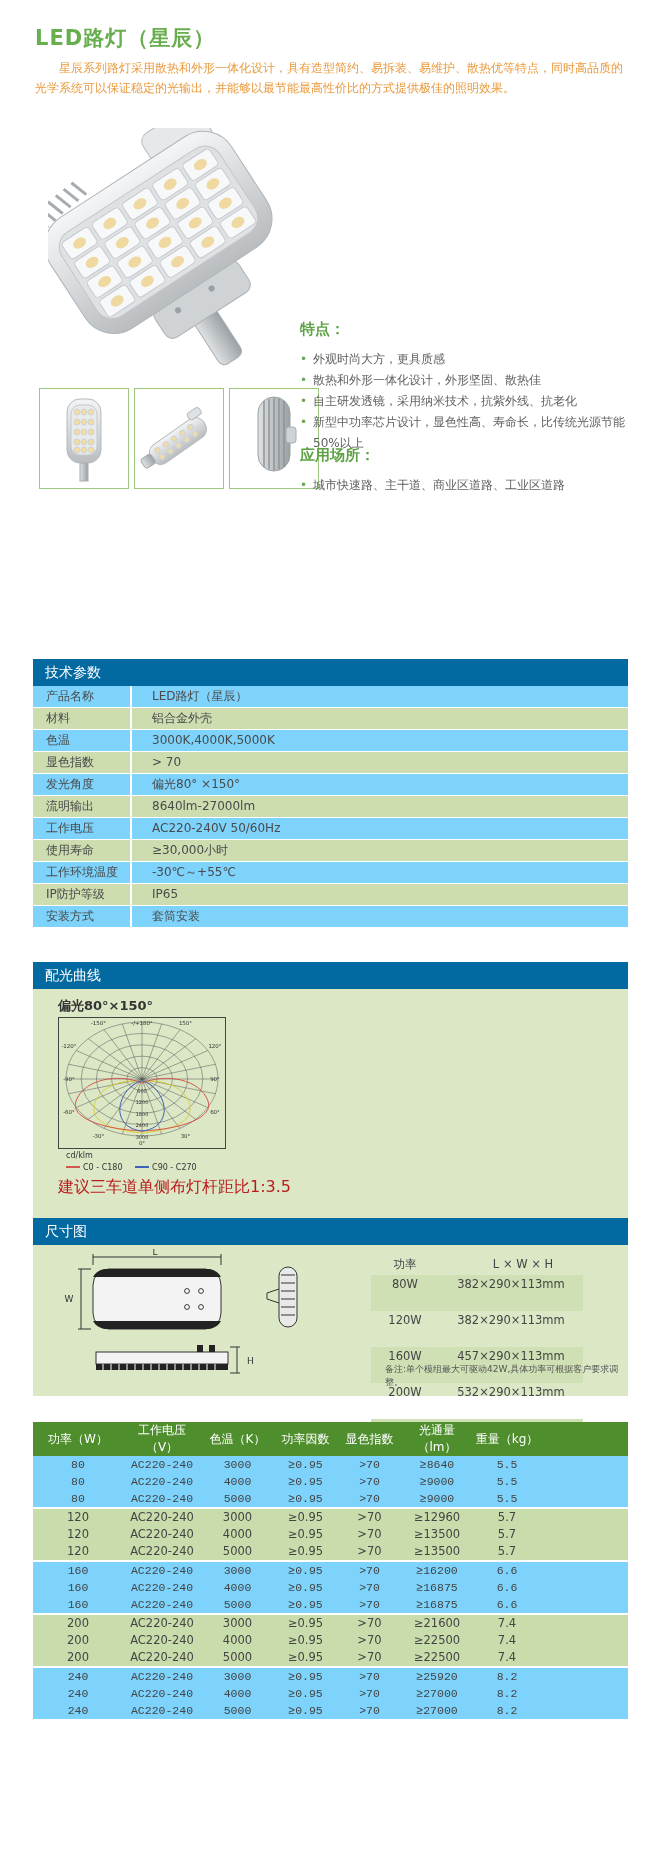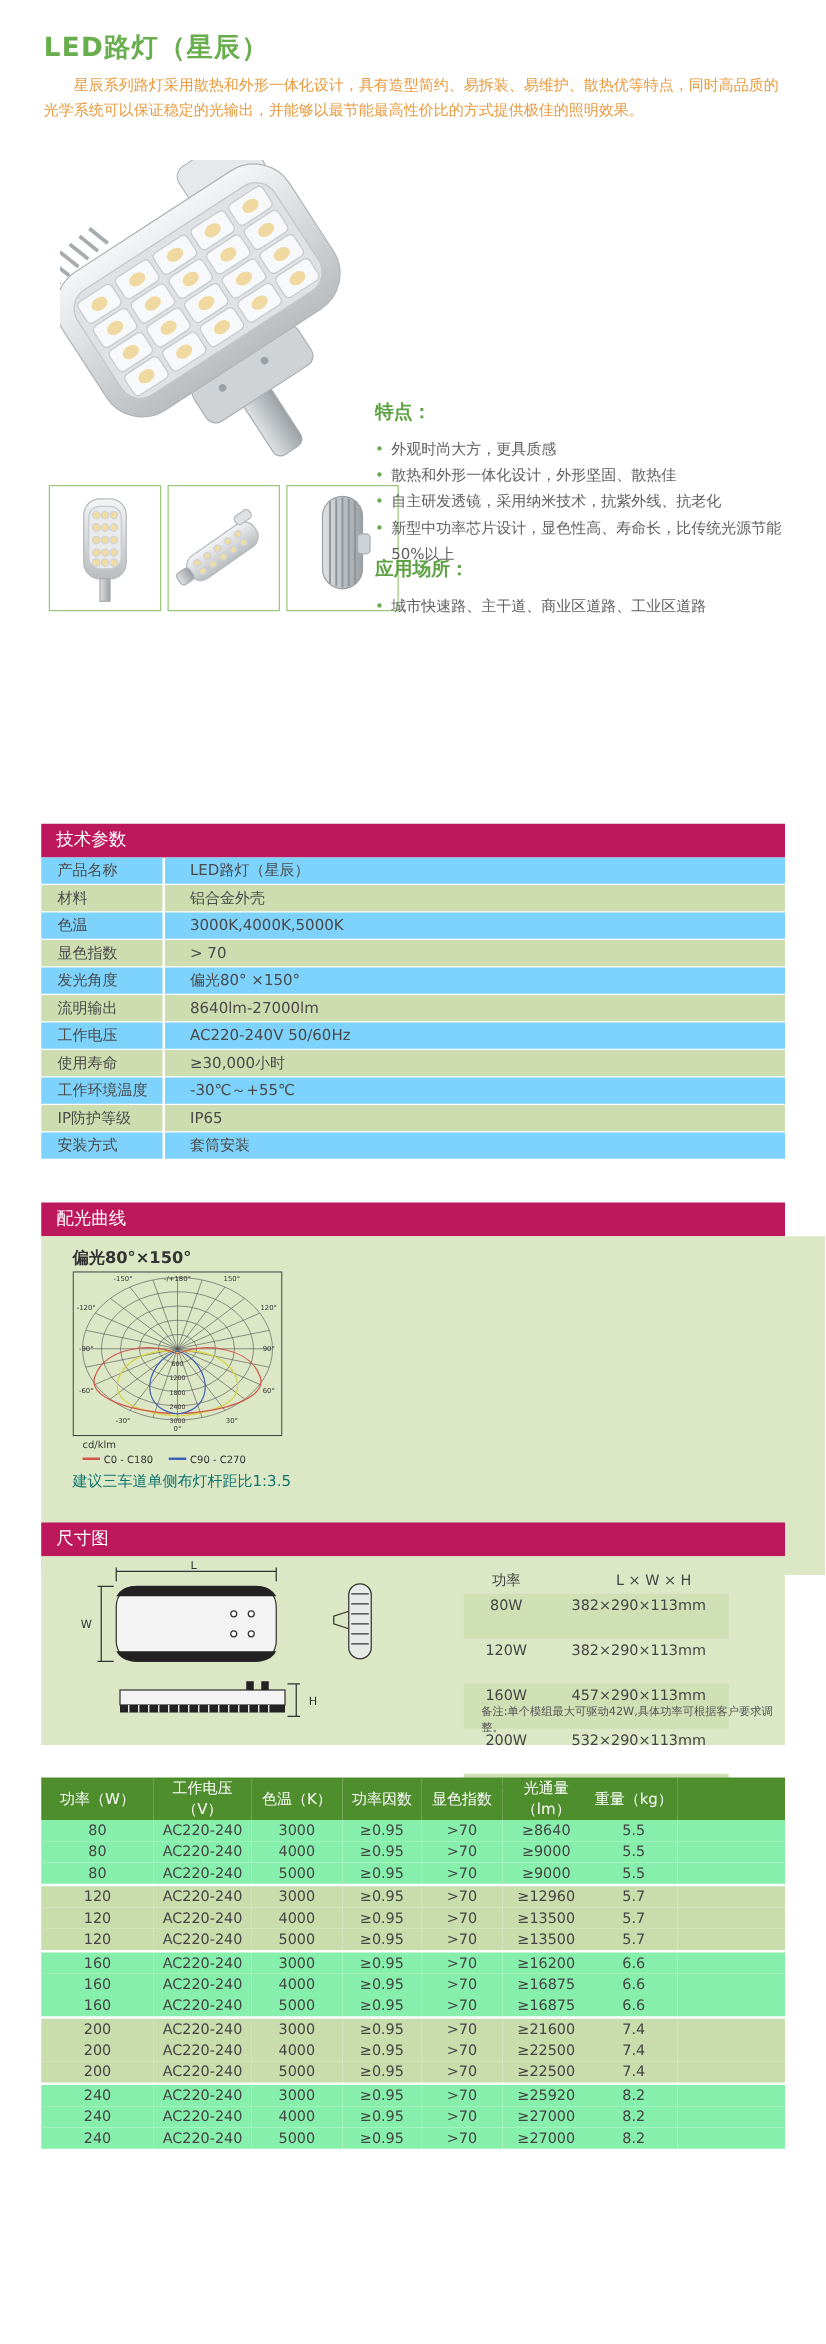--- a/index.html
+++ b/index.html
@@ -12,55 +12,55 @@
   .hero{position:absolute;left:48px;top:128px;width:248px;height:258px;}
   .thumbs{position:absolute;left:39px;top:388px;display:flex;gap:5px;}
   .thumb{width:90px;height:101px;border:1px solid #9cc77c;background:#fff;box-sizing:border-box;display:flex;align-items:center;justify-content:center;}
 
   .side-block{position:absolute;left:300px;width:336px;}
   .blk-heading{margin:0 0 10px 0;font-size:15px;font-weight:bold;color:#5ea245;}
   ul.bullets{margin:0;padding:0;list-style:none;}
   ul.bullets li{position:relative;padding-left:13px;font-size:12px;line-height:21px;color:#5f5f5f;}
   ul.bullets li .dot{position:absolute;left:0;top:0;color:#6aa84f;}
 
-  .section-bar{position:absolute;left:33px;width:595px;height:27px;background:#be185d;box-sizing:border-box;padding-left:12px;color:#fff;font-size:14px;line-height:27px;}
+  .section-bar{position:absolute;left:33px;width:595px;height:27px;background:#0369a1;box-sizing:border-box;padding-left:12px;color:#fff;font-size:14px;line-height:27px;}
 
   .tech-table{position:absolute;left:33px;top:686px;width:595px;}
   .tech-row{display:flex;height:21px;margin-bottom:1px;}
   .tech-row .tl{width:97px;box-sizing:border-box;padding-left:13px;font-size:12px;line-height:21px;color:#4a4a4a;margin-right:2px;}
   .tech-row .tv{flex:1;box-sizing:border-box;padding-left:20px;font-size:12px;line-height:21px;color:#4a4a4a;}
   .tech-row.light .tl,.tech-row.light .tv{background:#7dd3fc;}
   .tech-row.dark .tl,.tech-row.dark .tv{background:#cdddb0;}
 
   .panel{position:absolute;left:33px;width:595px;background:#dce7c6;}
-  #dist-panel{top:989px;height:271px;padding-left:32px;}
+  #dist-panel{top:989px;height:271px;}
   #dist-sub{position:absolute;left:25px;top:8px;font-size:13px;font-weight:bold;color:#333;}
   #dist-chart{position:absolute;left:25px;top:28px;}
   .legend{position:absolute;left:33px;top:162px;font-size:8px;color:#333;}
   .legend .unit{display:block;margin-bottom:1px;}
   .legend .li{display:inline-flex;align-items:center;margin-right:10px;}
   .legend .sw{display:inline-block;width:14px;height:2px;margin-right:3px;}
-  #dist-note{position:absolute;left:25px;top:188px;font-size:12px;color:#0f766e;}
+  #dist-note{position:absolute;left:25px;top:188px;font-size:16px;color:#b91c1c;}
 
   #dims-panel{top:1245px;height:151px;}
   #dims-svg{position:absolute;left:18px;top:4px;}
   .dims-table{position:absolute;left:338px;top:8px;width:212px;font-size:11.5px;color:#444;}
   .dims-hrow{display:flex;height:22px;line-height:22px;gap:24px;}
   .dims-hrow .c1{width:68px;text-align:center;}
   .dims-hrow .c2{flex:1;text-align:center;}
   .dims-row{display:flex;height:36px;line-height:19px;}
   .dims-row.stripe{background:#cfe0b5;}
   .dims-row .c1{width:68px;text-align:center;}
   .dims-row .c2{flex:1;text-align:center;}
   #dims-note{position:absolute;left:352px;top:118px;width:240px;font-size:9px;color:#555;}
 
   table.spec{position:absolute;left:33px;top:1422px;width:595px;border-collapse:collapse;table-layout:fixed;}
   table.spec th{height:24px;background:#4e8e2c;color:#fff;font-size:12px;font-weight:normal;text-align:center;padding:0;}
   table.spec td{height:17px;font-size:11.5px;color:#444;text-align:center;padding:0;line-height:17px;}
-  table.spec tbody tr.light{background:#86efac;}
+  table.spec tbody tr.light{background:#7dd3fc;font-family:Liberation Mono, monospace;}
   table.spec tbody tr.dark{background:#c9dcab;}
   table.spec tbody tr.group-start td{border-top:2px solid #fff;}
 </style>
 </head>
 <body>
 
 <div class="page">
 
   <h1 class="page-title">LED路灯（星辰）</h1>
   <p class="desc">星辰系列路灯采用散热和外形一体化设计，具有造型简约、易拆装、易维护、散热优等特点，同时高品质的光学系统可以保证稳定的光输出，并能够以最节能最高性价比的方式提供极佳的照明效果。</p>

